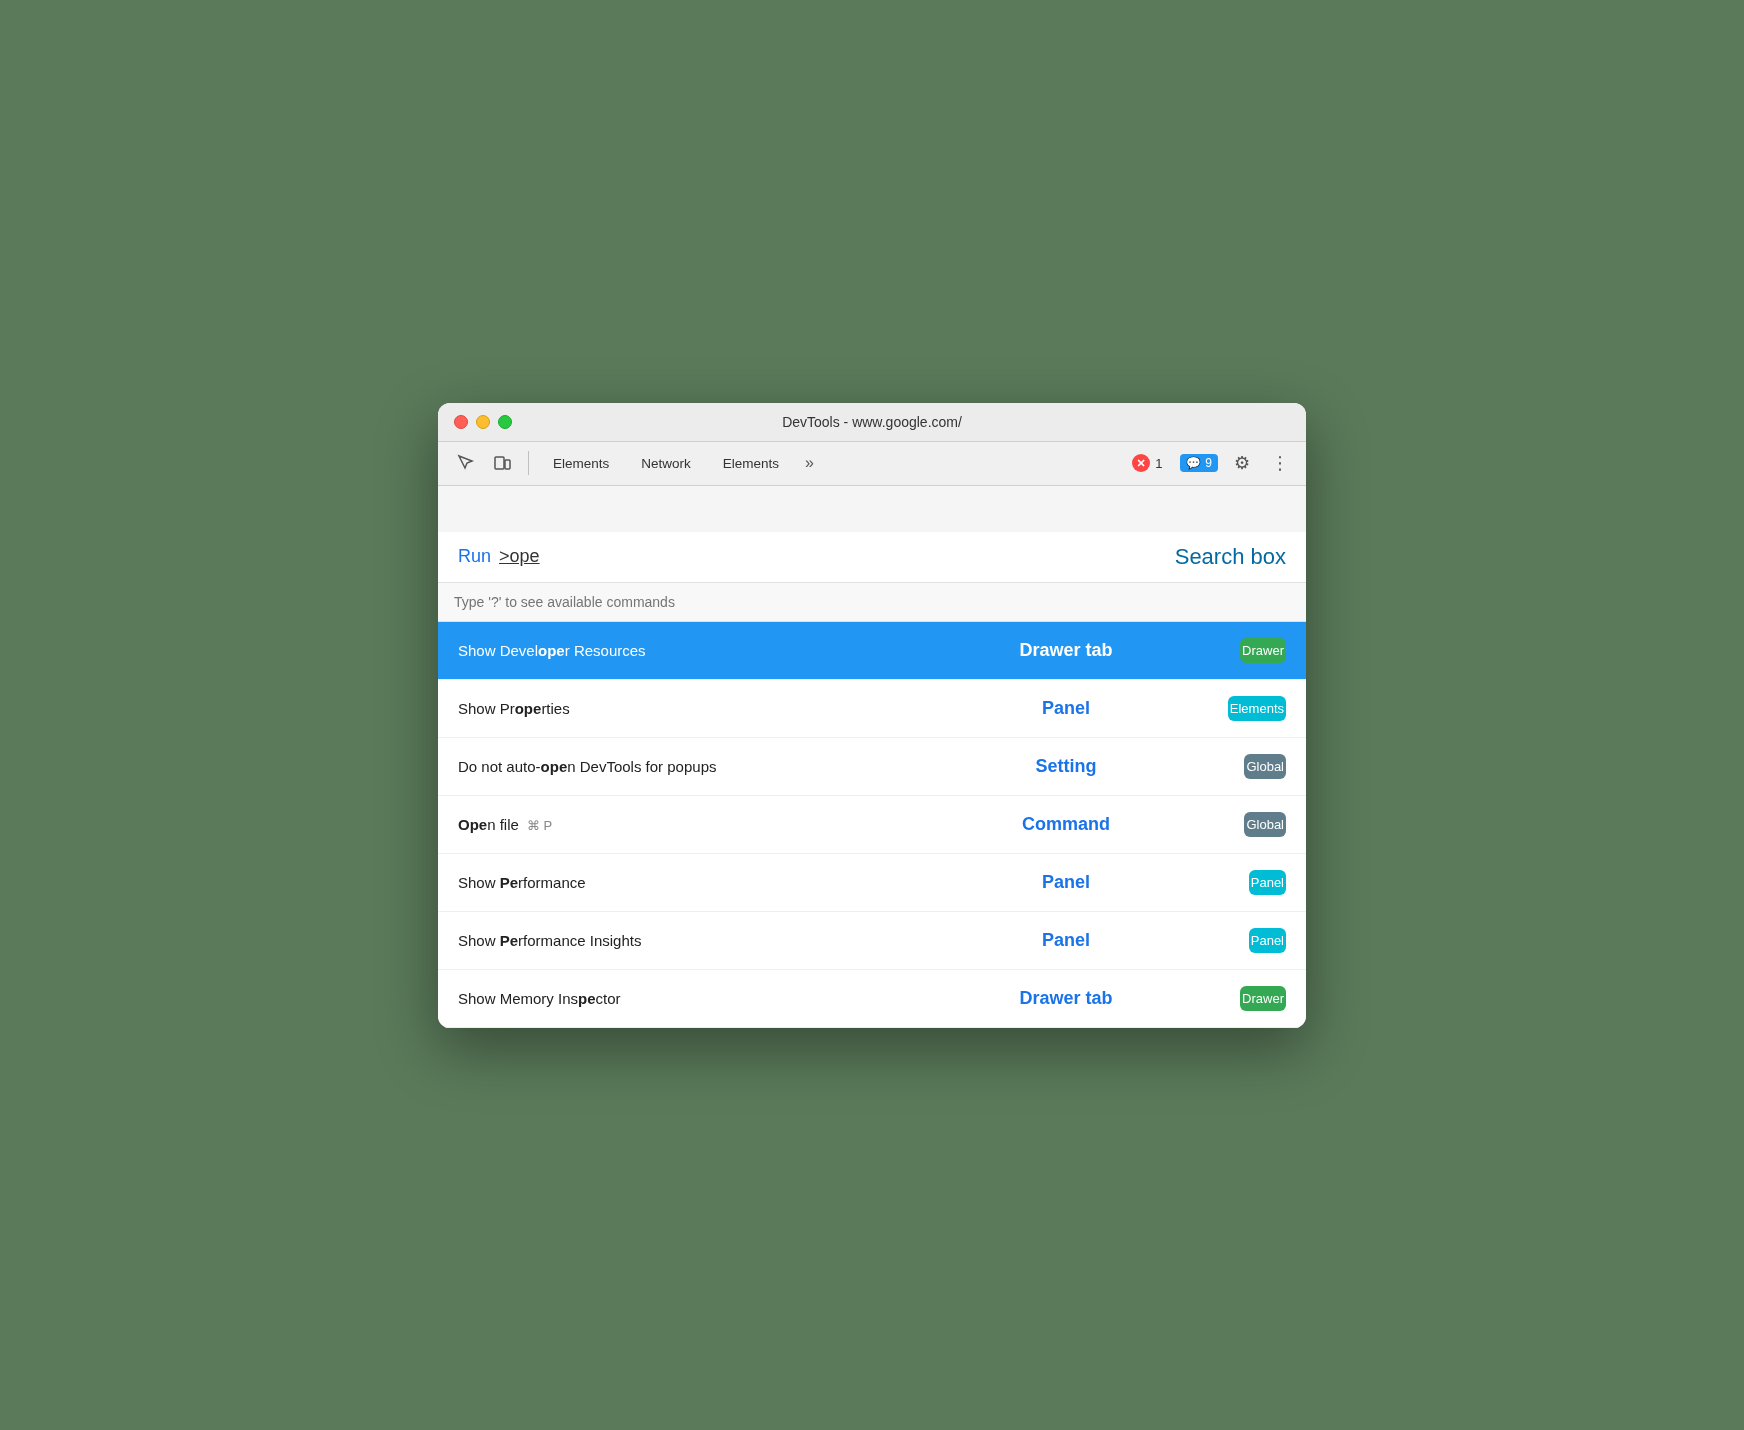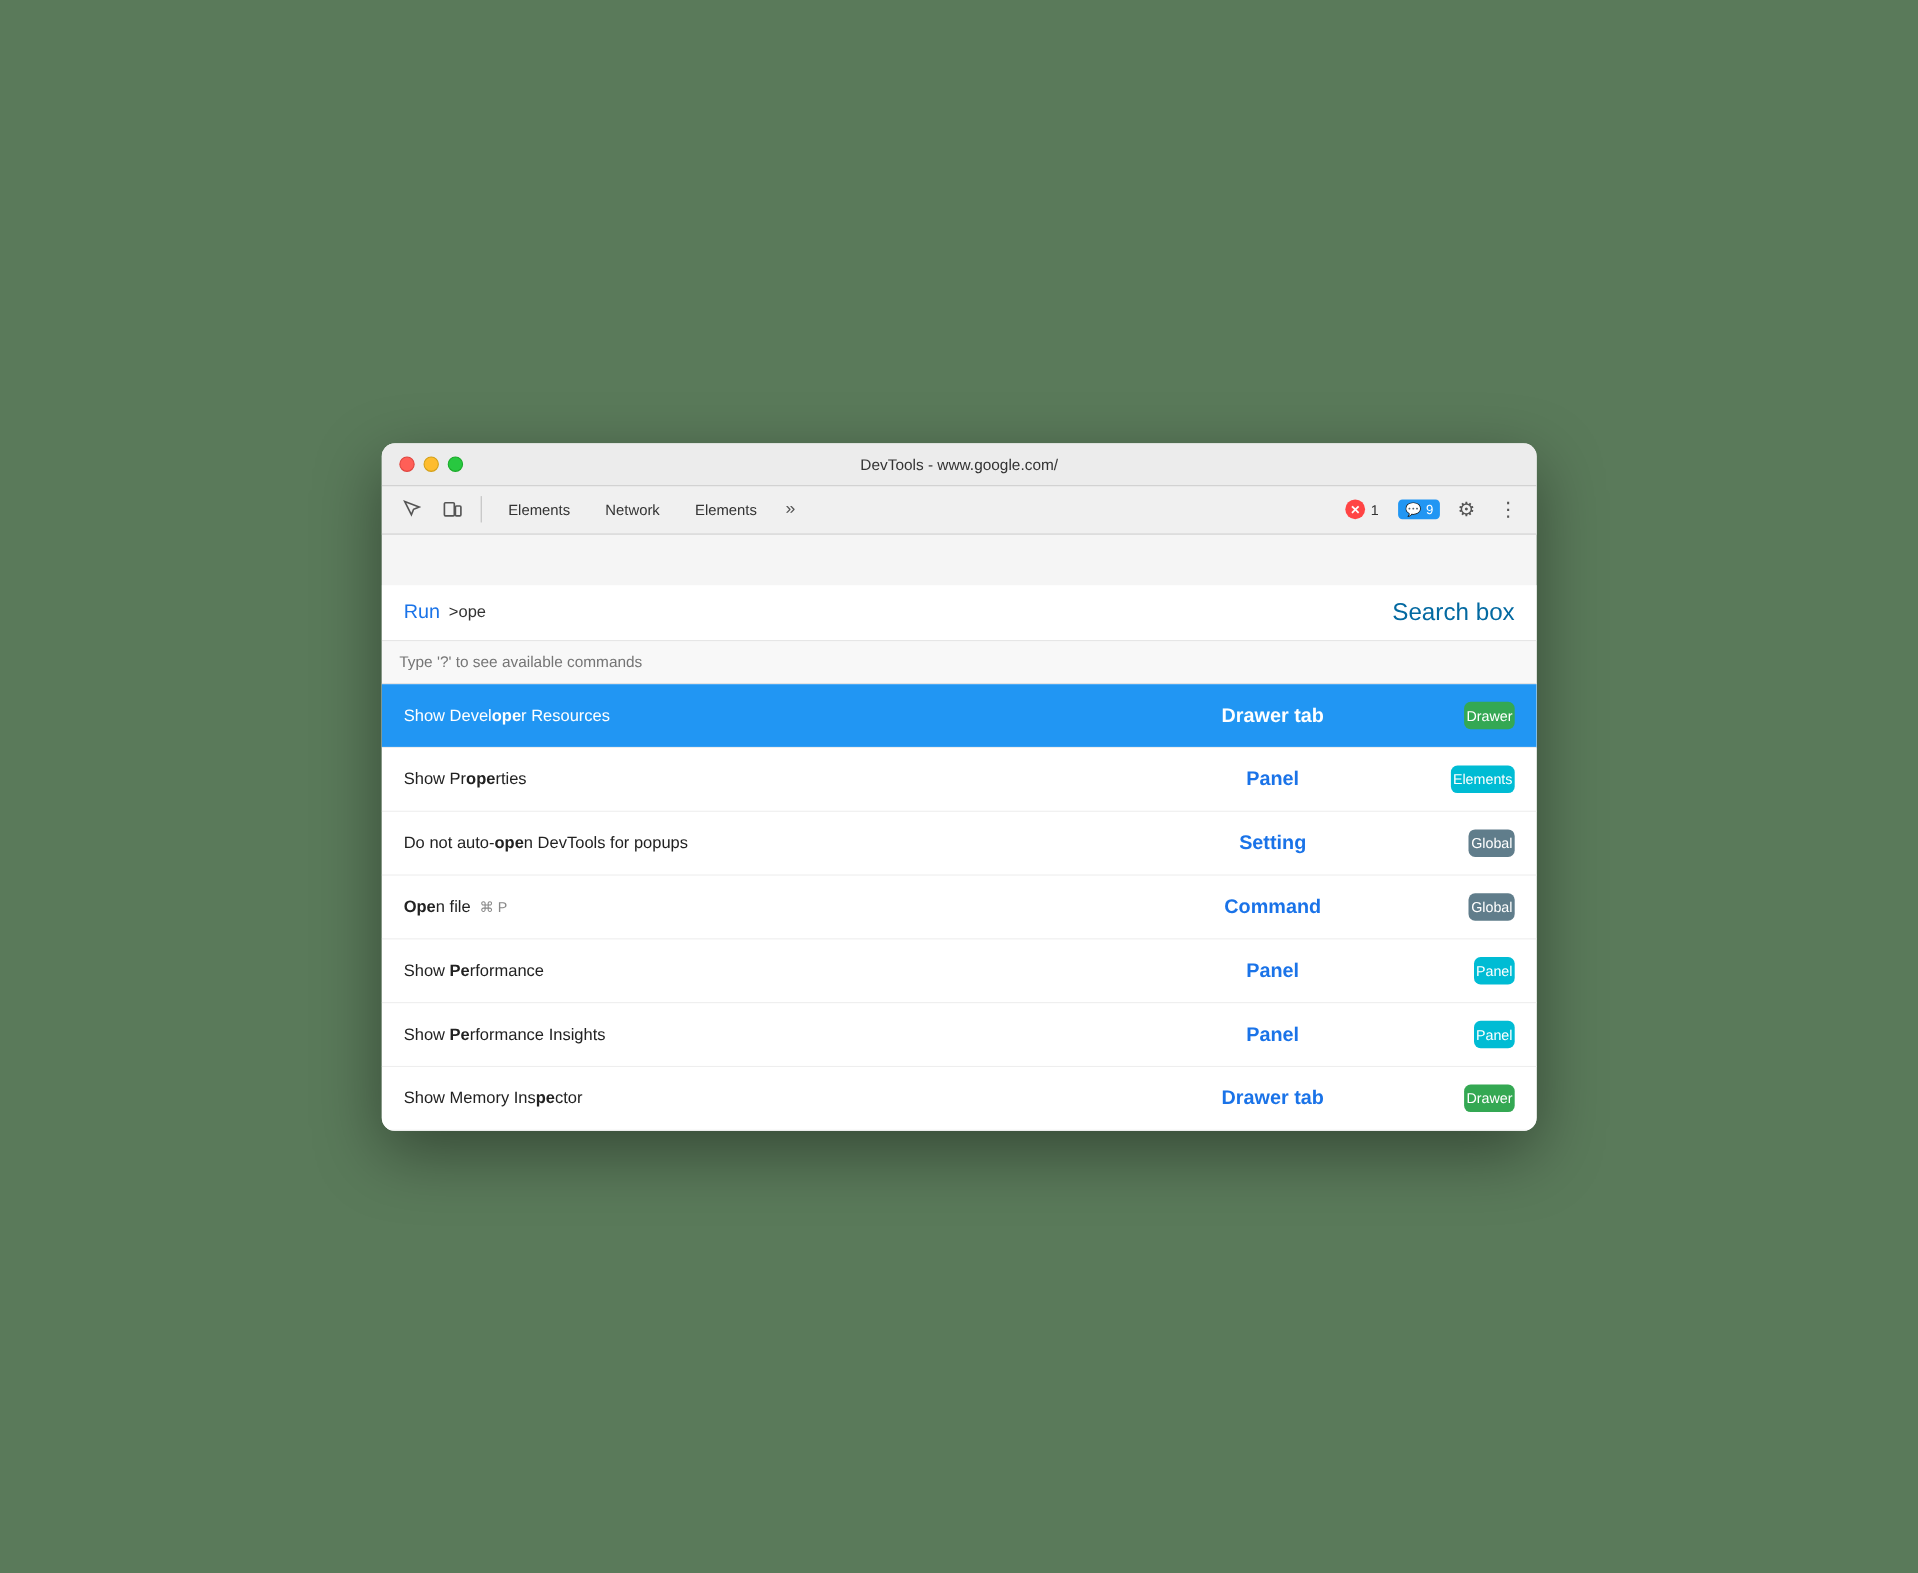--- a/index.html
+++ b/index.html
@@ -6,21 +6,21 @@
     body {
       background: #5a7a5a;
       display: flex;
       justify-content: center;
       align-items: center;
       min-height: 100vh;
       font-family: -apple-system, BlinkMacSystemFont, 'Segoe UI', sans-serif;
     }
 
     .window {
-      width: 1050px;
+      width: 868px;
       background: #f5f5f5;
       border-radius: 12px;
       box-shadow: 0 20px 60px rgba(0,0,0,0.4);
       overflow: hidden;
     }
 
     
     .title-bar {
       background: #ececec;
       display: flex;
@@ -182,23 +182,24 @@
       gap: 8px;
       font-size: 18px;
     }
     .run-link {
       color: #1a73e8;
       font-weight: 500;
       font-size: 18px;
       text-decoration: none;
     }
     .search-query {
-      font-size: 15px;
+      font-size: 18px;
       color: #333;
       font-weight: 400;
+      text-decoration: underline;
     }
     .search-box-label {
       font-size: 22px;
       font-weight: 400;
       color: #0369a1;
     }
 
     
     .input-bar {
       background: #f8f8f8;

